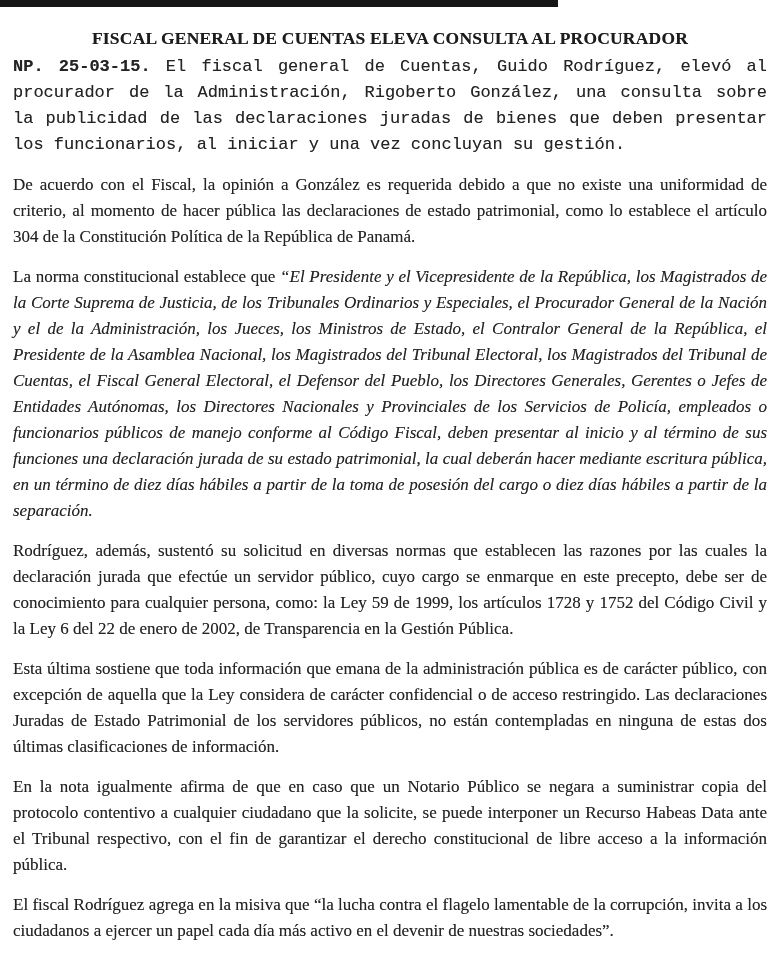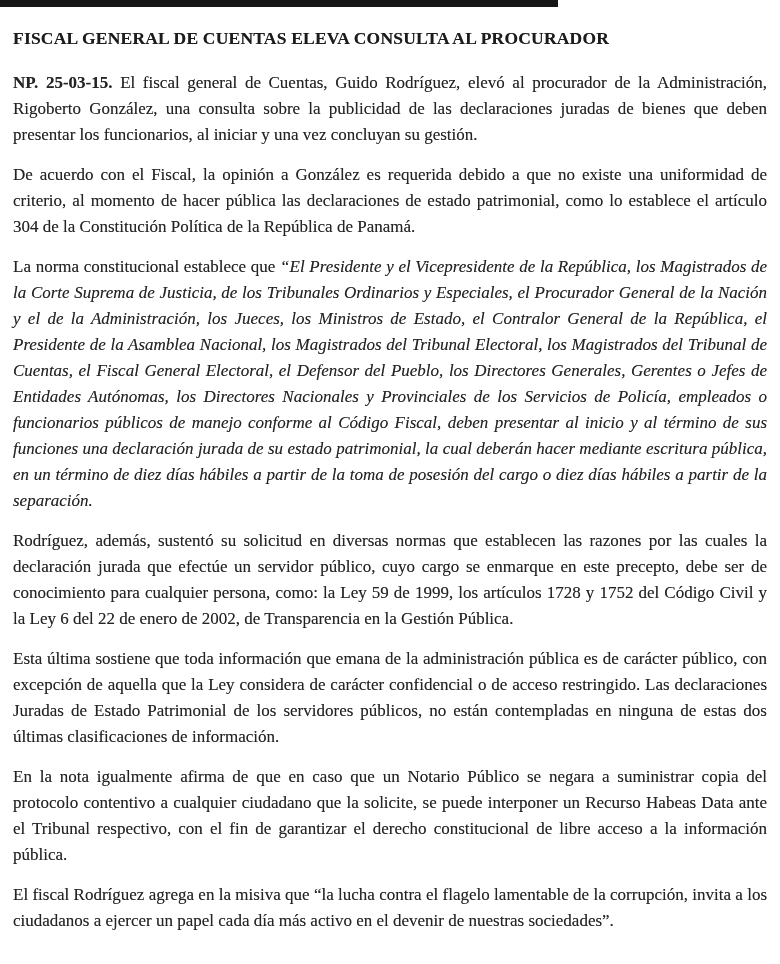--- a/index.html
+++ b/index.html
@@ -22,37 +22,39 @@
     width: 558px;
     height: 7px;
     background: #161616;
   }
   .page {
     padding: 10px 13px 0 13px;
   }
   .doc-title {
     font-size: 17.5px;
     font-weight: bold;
+    text-align: center;
     margin: 16px 0 0 0;
     line-height: 24px;
     letter-spacing: 0.2px;
     color: #1c1c1c;
     
     text-shadow: 0 0 0.5px rgba(30,30,30,0.55);
   }
   .para {
     font-size: 17px;
     line-height: 26px;
     text-align: justify;
     margin: 14px 0 0 0;
     color: #242424;
     text-shadow: 0 0 0.5px rgba(40,40,40,0.45);
   }
   .para.first {
-    margin-top: 20px;
+    margin-top: 4px;
+    font-family: Liberation Mono, monospace;
   }
   .run.bold   { font-weight: bold; }
   .run.italic { font-style: italic; }
 </style>
 </head>
 <body>
 
 <div class="cropped-banner-bar"></div>
 
 <div class="page">

